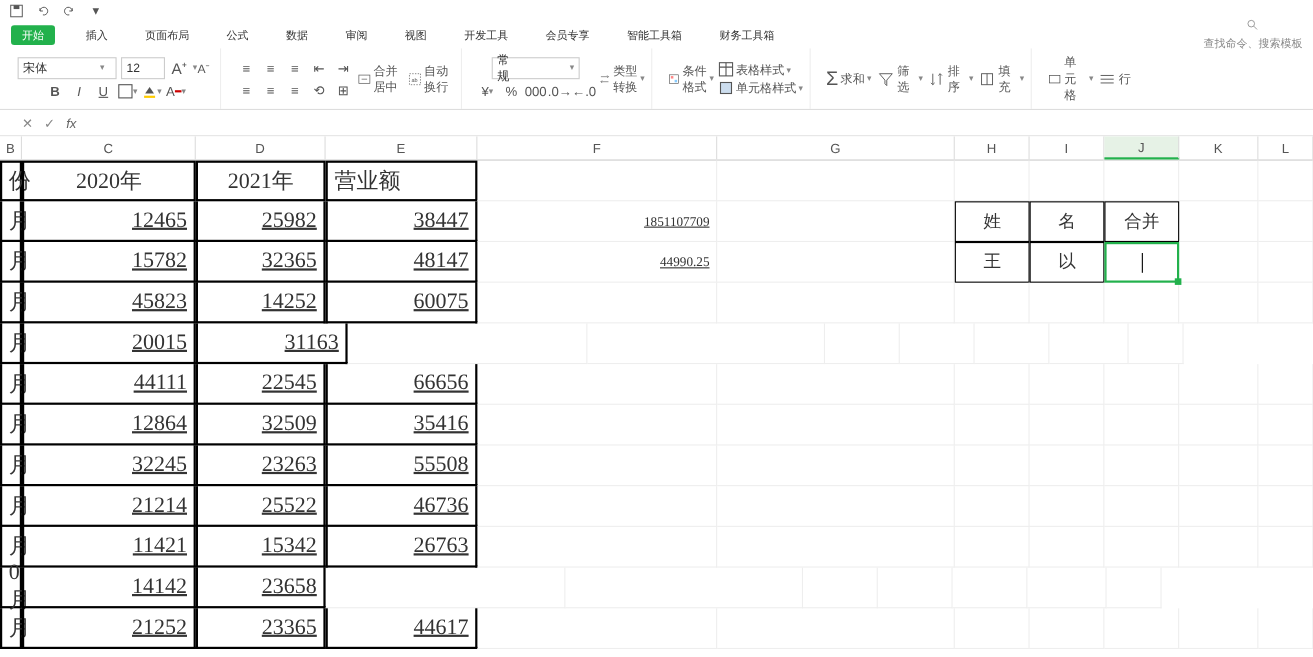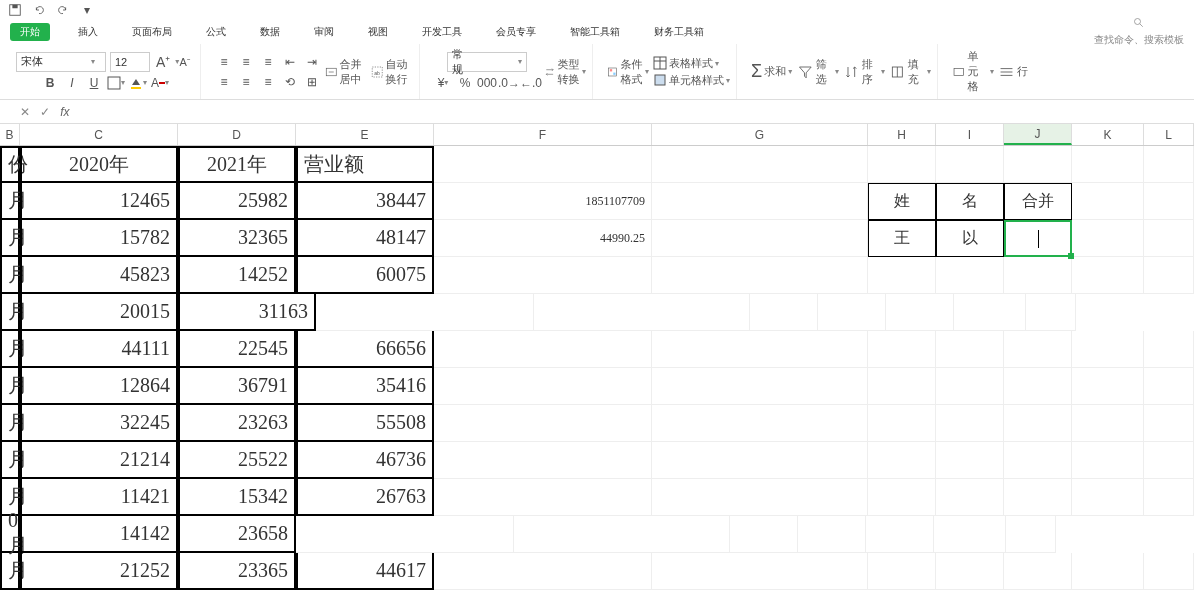--- a/index.html
+++ b/index.html
@@ -41,21 +41,21 @@
 .colh.sel { background: #e6f2e6; border-bottom: 2px solid #22b14c; }
 .wB { width: 20px; } .wC { width: 158px; } .wD { width: 118px; } .wE { width: 138px; }
 .wF { width: 218px; } .wG { width: 216px; } .wH { width: 68px; } .wI { width: 68px; }
 .wJ { width: 68px; } .wK { width: 72px; } .wL { width: 50px; }
 
 .rows { }
 .row { display: flex; height: 37px; }
 .cell { border-right: 1px solid #eee; border-bottom: 1px solid #eee; display: flex; align-items: center; padding: 0 6px; font-size: 20px; font-family: "SimSun", serif; }
 .cell.sbold { border-right: 2px solid #000; border-bottom: 2px solid #000; border-left: 2px solid #000; }
 .cell.sboldtop { border-top: 2px solid #000; }
-.cell.right { justify-content: flex-end; }
+.cell.right { justify-content: flex-end; text-decoration: underline; }
 .cell.center { justify-content: center; }
 .cell.small { font-size: 12px; font-family: "SimSun", serif; }
 .cell.med { font-size: 16px; font-family: "SimSun", serif; }
 .tblborder { border: 1.5px solid #000; }
 .active-cell { border: 2px solid #22b14c !important; position: relative; }
 .active-cell::after { content:""; position:absolute; right:-4px; bottom:-4px; width:6px; height:6px; background:#22b14c; }
 .cursor { display:inline-block; width:1px; height:18px; background:#000; vertical-align:middle; }
 </style>
 </head>
 <body>
@@ -401,21 +401,21 @@
         <div class="cell wG"></div>
         <div class="cell wH"></div>
         <div class="cell wI"></div>
         <div class="cell wJ"></div>
         <div class="cell wK"></div>
         <div class="cell wL"></div>
     </div>
     <div class="row">
       <div class="cell wB sbold">月</div>
         <div class="cell wC sbold right">12864</div>
-        <div class="cell wD sbold right">36791</div>
+        <div class="cell wD sbold right">32509</div>
         <div class="cell wE sbold right">35416</div>
         <div class="cell wF"></div>
         <div class="cell wG"></div>
         <div class="cell wH"></div>
         <div class="cell wI"></div>
         <div class="cell wJ"></div>
         <div class="cell wK"></div>
         <div class="cell wL"></div>
     </div>
     <div class="row">

